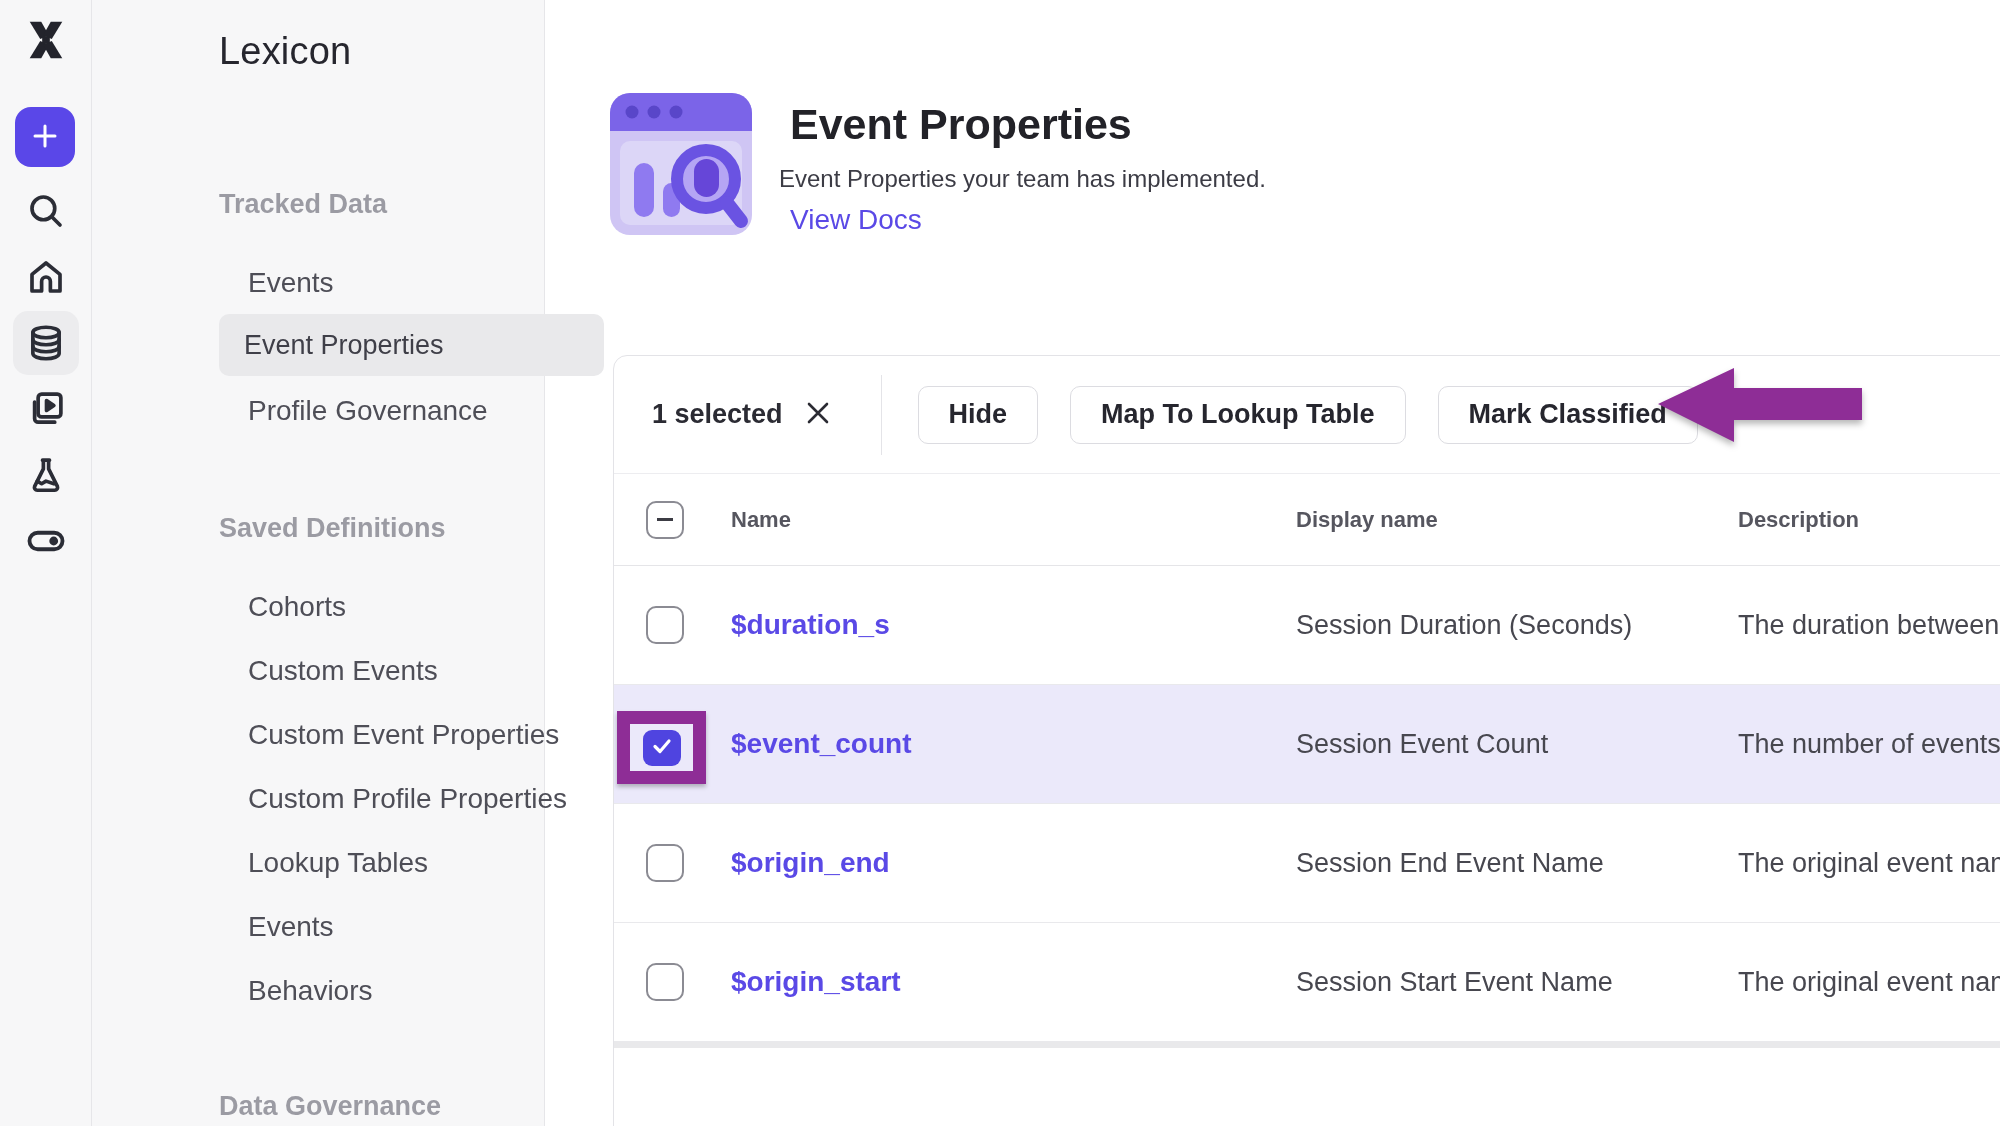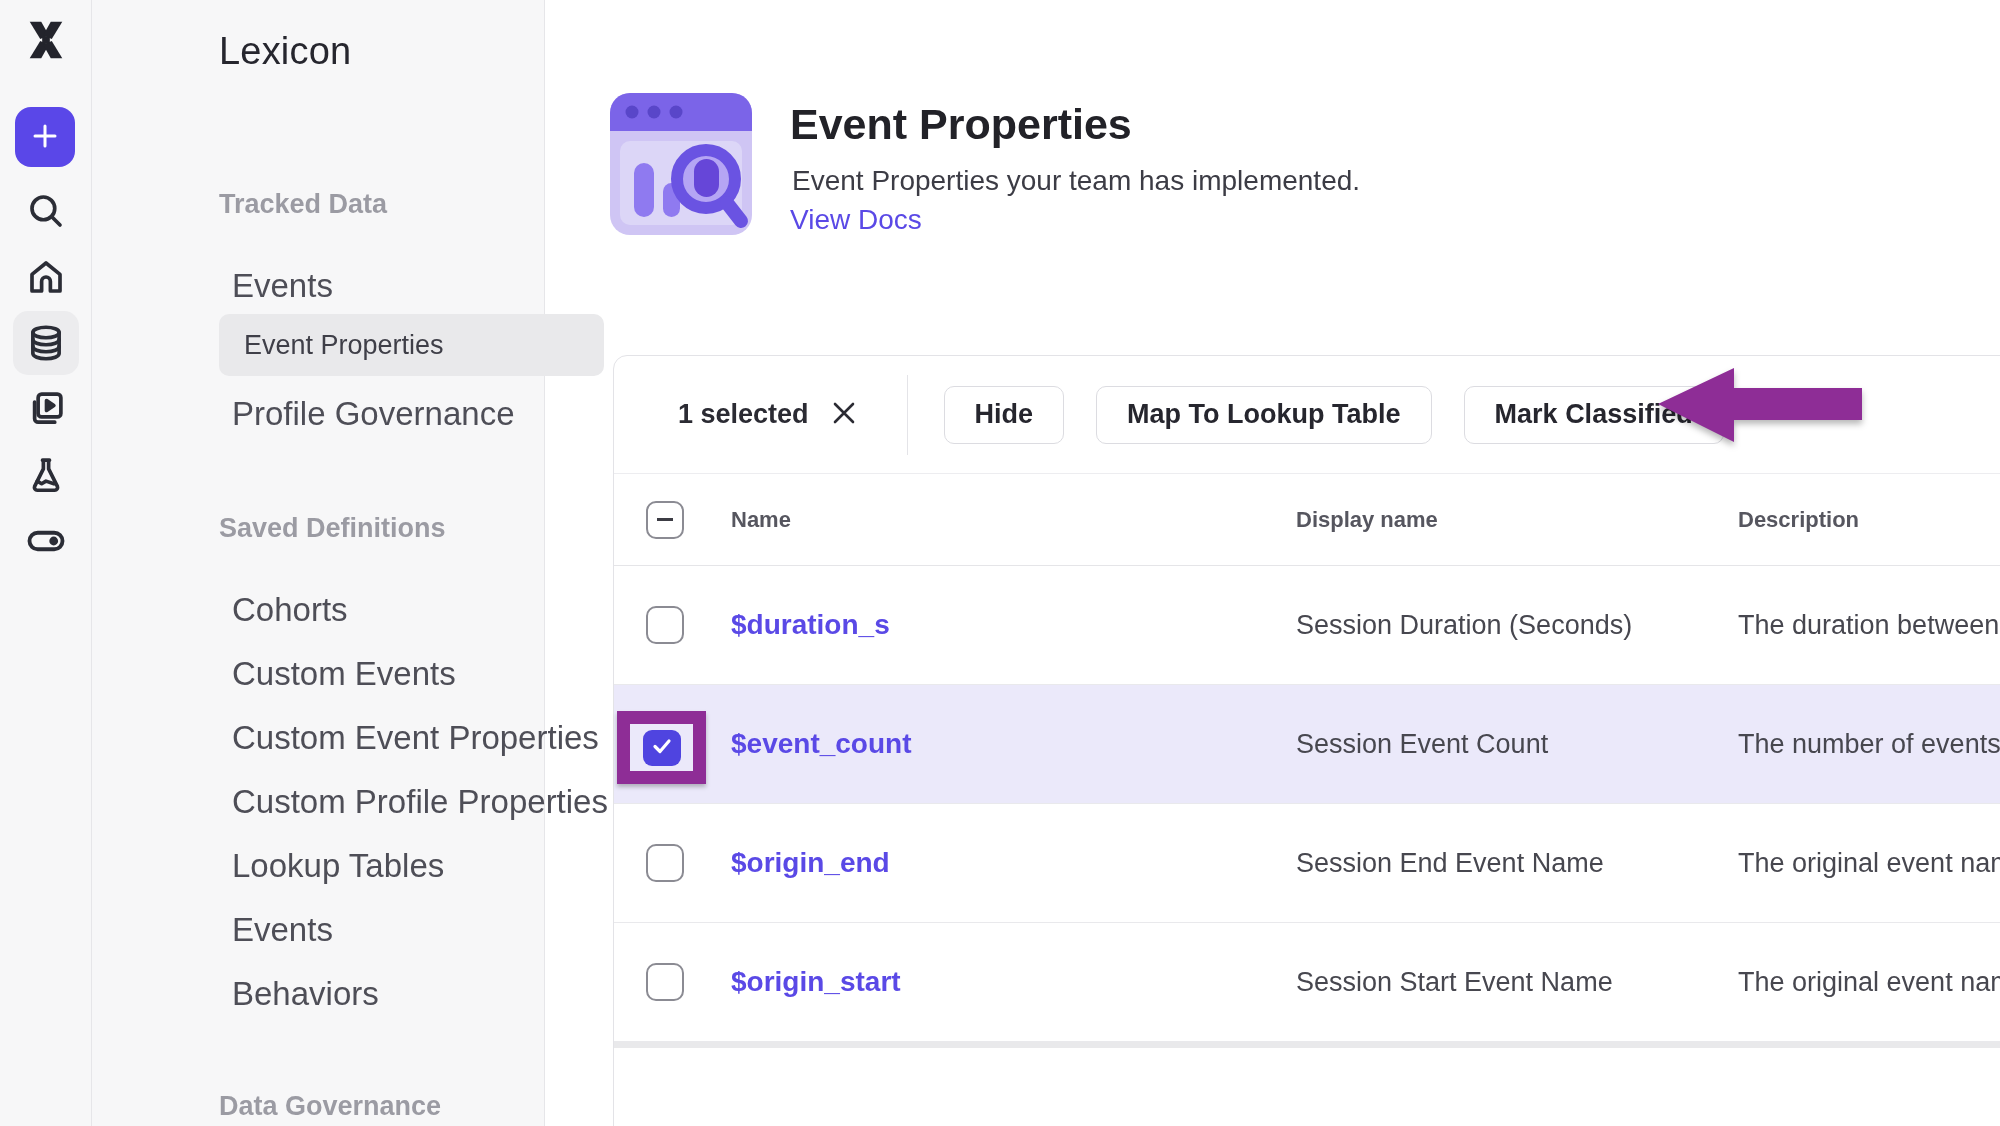--- a/index.html
+++ b/index.html
@@ -23,35 +23,35 @@
   .rail .logo{position:absolute;left:14px;top:14px;width:64px;height:52px;display:flex;align-items:center;justify-content:center;}
   .rail .plus-btn{position:absolute;left:15px;top:107px;width:60px;height:60px;border-radius:16px;background:#5a47e8;display:flex;align-items:center;justify-content:center;}
   .rail .ric{position:absolute;left:0;width:92px;height:64px;display:flex;align-items:center;justify-content:center;}
   .rail .ric.sel-bg{left:13px;width:66px;height:64px;border-radius:15px;background:#ececee;}
   .ric svg{stroke:#2b2d36;fill:none;stroke-width:2.1;stroke-linecap:round;stroke-linejoin:round;}
 
   
   .sidebar{position:absolute;left:92px;top:0;width:453px;height:1126px;background:var(--side-bg);border-right:1px solid var(--border);z-index:2;}
   .sb-title{position:absolute;left:127px;top:30px;font-size:38px;font-weight:400;color:var(--ink);letter-spacing:.2px;}
   .sb-section{position:absolute;left:127px;font-size:27px;font-weight:700;color:var(--muted);}
-  .sb-item{position:absolute;left:140px;font-size:33px;color:#4e4e57;cursor:pointer;white-space:nowrap;}
+  .sb-item{position:absolute;left:156px;font-size:28px;color:#4e4e57;cursor:pointer;white-space:nowrap;}
   .sb-item-selected{position:absolute;left:127px;top:314px;width:385px;height:62px;border-radius:10px;background:#e9e9eb;display:flex;align-items:center;cursor:pointer;}
   .sb-item-selected span{margin-left:25px;font-size:27px;color:#3f3f48;}
 
   
   .main{position:absolute;left:545px;top:0;right:0;height:1126px;background:#fff;}
   .hd-icon{position:absolute;left:65px;top:93px;width:142px;height:142px;}
   .hd-title{position:absolute;left:245px;top:100px;font-size:43px;font-weight:700;color:#222228;}
-  .hd-sub{position:absolute;left:247px;top:165px;font-size:28px;color:#3c3c45;}
+  .hd-sub{position:absolute;left:234px;top:165px;font-size:24px;color:#3c3c45;}
   .hd-link{position:absolute;left:245px;top:204px;font-size:28px;font-weight:500;color:var(--accent);text-decoration:none;cursor:pointer;}
 
   
   .card{position:absolute;left:68px;top:355px;width:1400px;height:775px;background:#fff;border:1px solid #e3e3e7;border-radius:14px 0 0 0;}
   .toolbar{height:118px;display:flex;align-items:center;border-bottom:1px solid #ededf0;}
-  .sel-count{margin-left:64px;font-size:27px;font-weight:600;color:#2b2b33;white-space:nowrap;}
+  .sel-count{margin-left:38px;font-size:27px;font-weight:600;color:#2b2b33;white-space:nowrap;}
   .close-x{margin-left:20px;width:30px;height:30px;display:flex;align-items:center;justify-content:center;}
   .close-x svg{stroke:#2b2b33;stroke-width:2.6;stroke-linecap:round;}
   .tb-divider{width:1px;height:80px;background:#e4e4e8;margin-left:48px;}
   .tb-btn{margin-left:36px;height:58px;padding:0 30px;border:1.5px solid #dcdce1;border-radius:10px;background:#fff;font-size:27px;font-weight:600;color:#26262e;white-space:nowrap;}
   .tb-btn + .tb-btn{margin-left:32px;}
 
   .thead{height:92px;display:flex;align-items:center;border-bottom:1px solid #e5e5e8;}
   .trow{height:119px;display:flex;align-items:center;border-bottom:1px solid #e9e9ec;position:relative;}
   .trow.selected{background:var(--row-hl);}
   .cell-check{margin-left:32px;width:40px;flex:0 0 auto;display:flex;align-items:center;}

